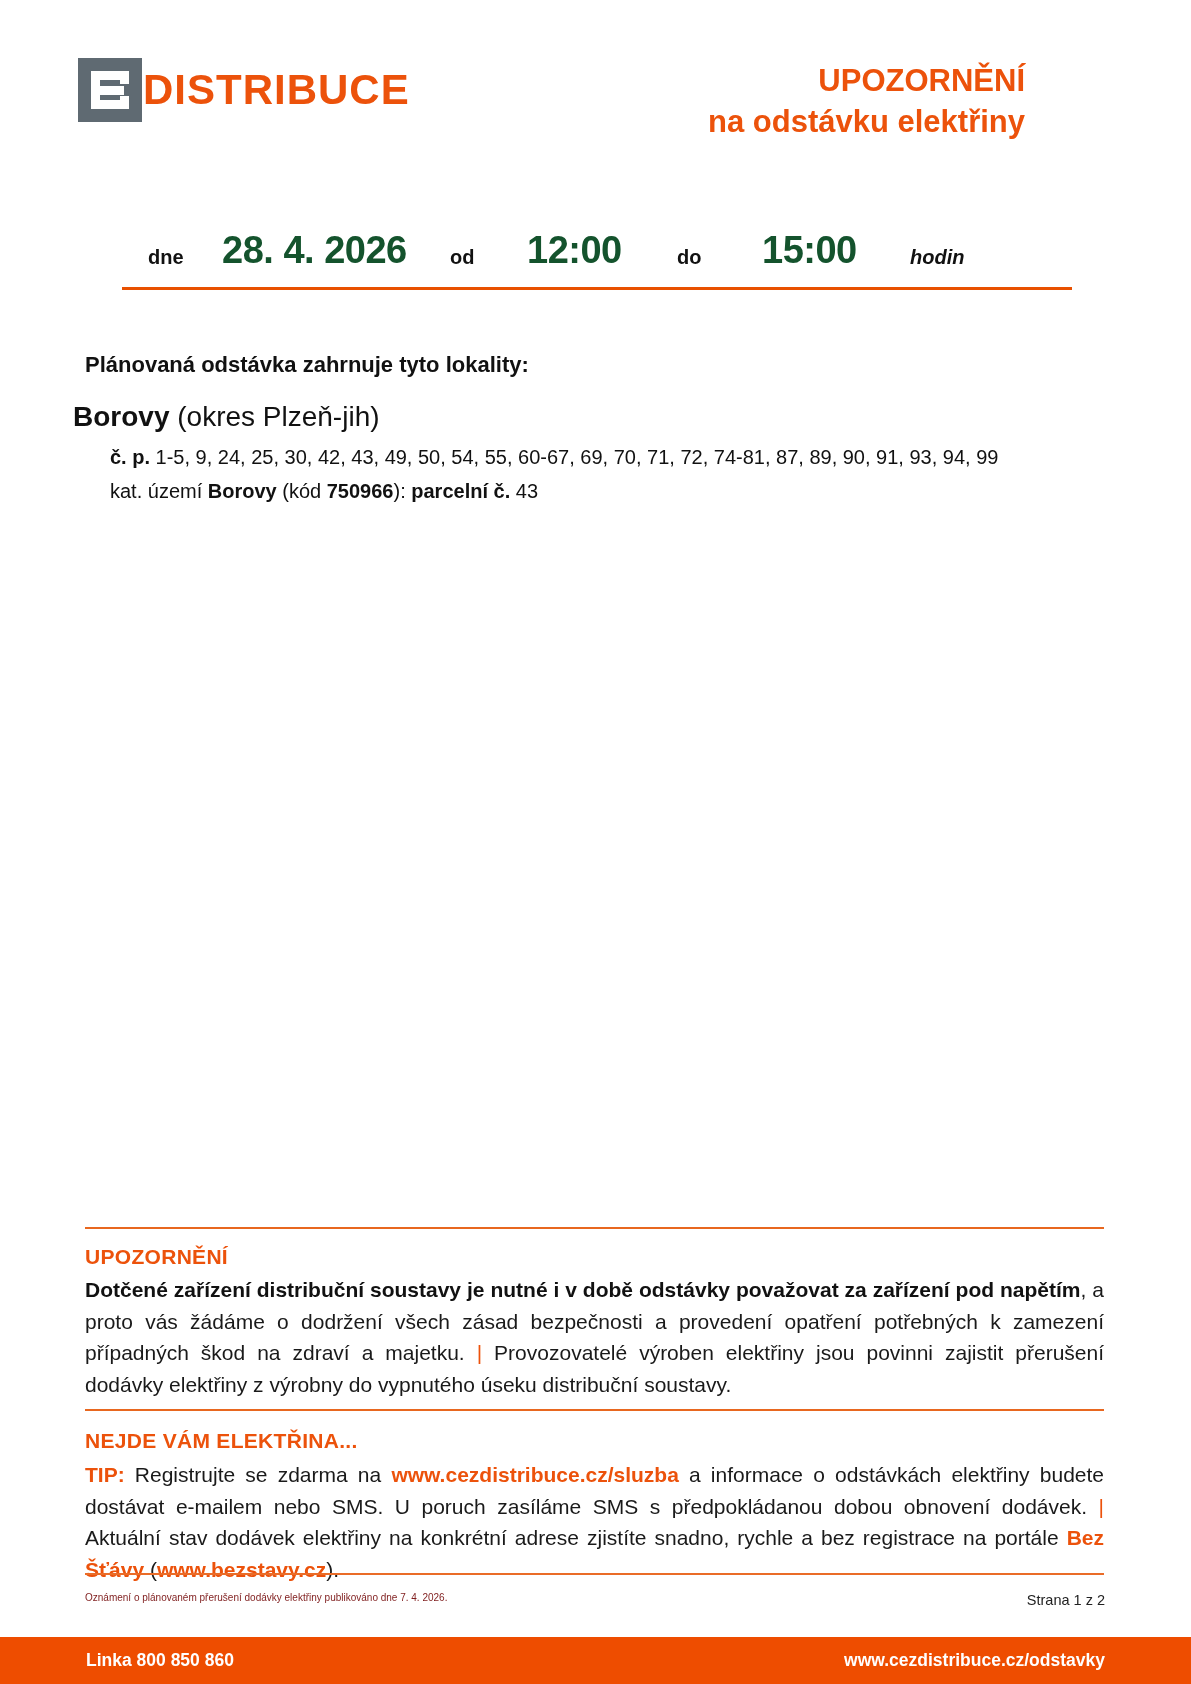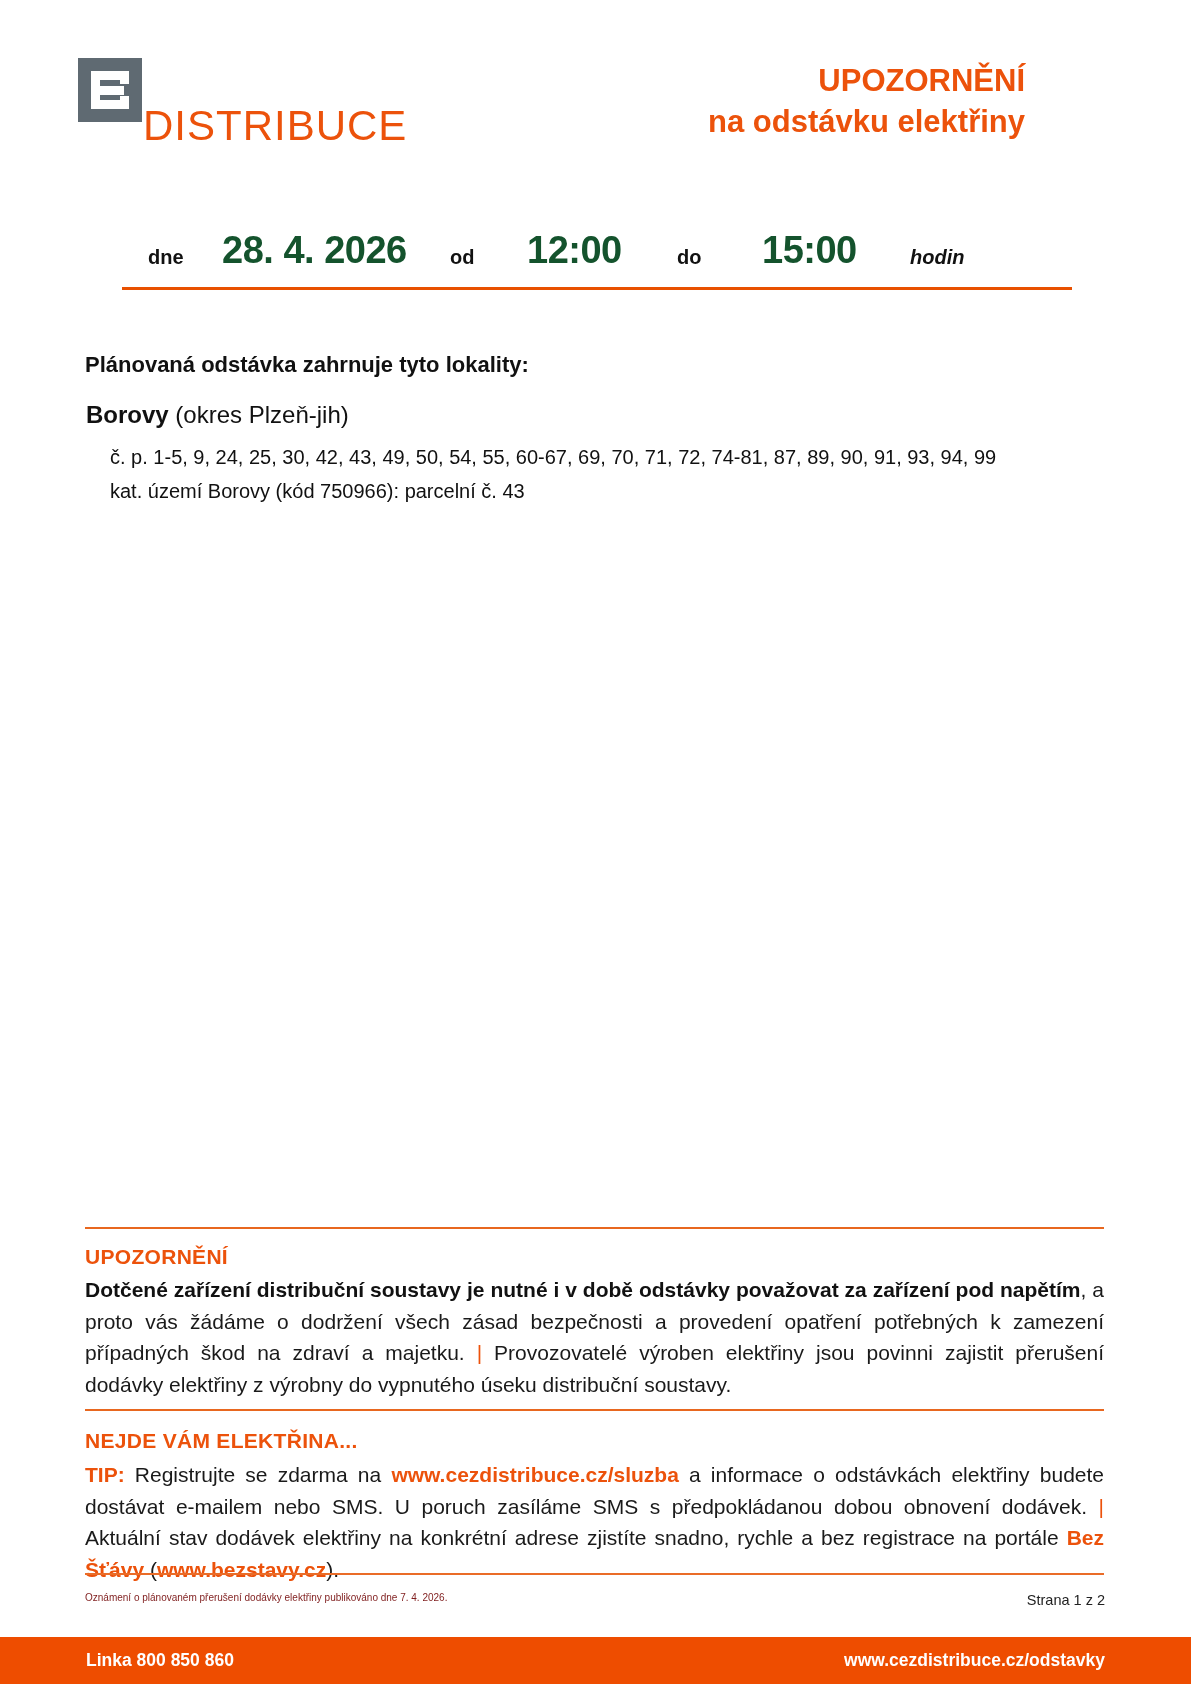--- a/index.html
+++ b/index.html
@@ -7,41 +7,41 @@
     position:relative;width:1191px;height:1684px;background:#ffffff;overflow:hidden;
     font-family:"Liberation Sans","DejaVu Sans",sans-serif;color:#1a1a1a;
   }
   
   .cez-logo{position:absolute;left:78px;top:58px;width:64px;height:64px;background:#5f6a72;}
   .cez-ring{position:absolute;left:13px;top:13px;right:13px;bottom:13px;border:9px solid #fff;}
   .cez-gap{position:absolute;right:13px;top:26px;width:9px;height:12px;background:#5f6a72;}
   .cez-midbar{position:absolute;left:13px;top:28px;width:33px;height:9px;background:#fff;}
   .brand-text{
     position:absolute;left:143px;top:58px;height:64px;line-height:64px;
-    font-size:42px;font-weight:normal;color:#ec520b;letter-spacing:1px;margin-top:36px;
+    font-size:42px;font-weight:bold;color:#ec520b;letter-spacing:1px;
   }
   .notice-head{position:absolute;top:60px;right:166px;text-align:right;}
   .nh-line{font-size:31px;font-weight:bold;line-height:41px;}
   .nh-orange{color:#ec520b;}
   .nh-black{color:#111111;}
   
   .daterow{position:absolute;left:0;top:224px;width:1191px;height:48px;}
   .daterow span{position:absolute;bottom:0;font-weight:bold;white-space:nowrap;}
   .d-small{font-size:20px;color:#111111;bottom:3px !important;text-align:center;}
   .d-big{font-size:38px;color:#14532d;letter-spacing:-0.5px;text-align:right;}
   .lbl-dne{left:148px;} .val-date{left:222px;} .lbl-od{left:450px;}
   .val-from{left:527px;} .lbl-do{left:677px;margin-top:43px;} .val-to{left:762px;} .lbl-hodin{left:910px;font-style:italic;}
   .date-underline{position:absolute;left:122px;top:287px;width:950px;height:3px;background:#e85000;}
   
   .loc-heading{position:absolute;left:85px;top:352px;font-size:22px;font-weight:bold;color:#111;}
-  .loc-town{position:absolute;left:86px;top:401px;font-size:24px;color:#111;}
+  .loc-town{position:absolute;left:73px;top:401px;font-size:28px;color:#111;}
   .loc-town b{font-weight:bold;}
   .loc-cp{position:absolute;left:110px;top:446px;font-size:20px;color:#111;white-space:nowrap;}
   .loc-kat{position:absolute;left:110px;top:480px;font-size:20px;color:#111;white-space:nowrap;}
-  .loc-cp b,.loc-kat b{font-weight:normal;}
+  .loc-cp b,.loc-kat b{font-weight:bold;}
   
   .divider{position:absolute;left:85px;width:1019px;height:2px;background:#e8671f;}
   .div1{top:1227px;} .div2{top:1409px;} .div3{top:1573px;height:2px;background:#ea6c28;}
   .sec-heading{position:absolute;left:85px;font-size:21px;font-weight:bold;color:#ec520b;letter-spacing:0.3px;}
   .h-warning{top:1245px;} .h-help{top:1429px;}
   .sec-para{
     position:absolute;left:85px;width:1019px;font-size:21px;line-height:31.5px;
     color:#1a1a1a;text-align:justify;margin:0;
   }
   .p-warning{top:1274px;} .p-help{top:1459px;}

